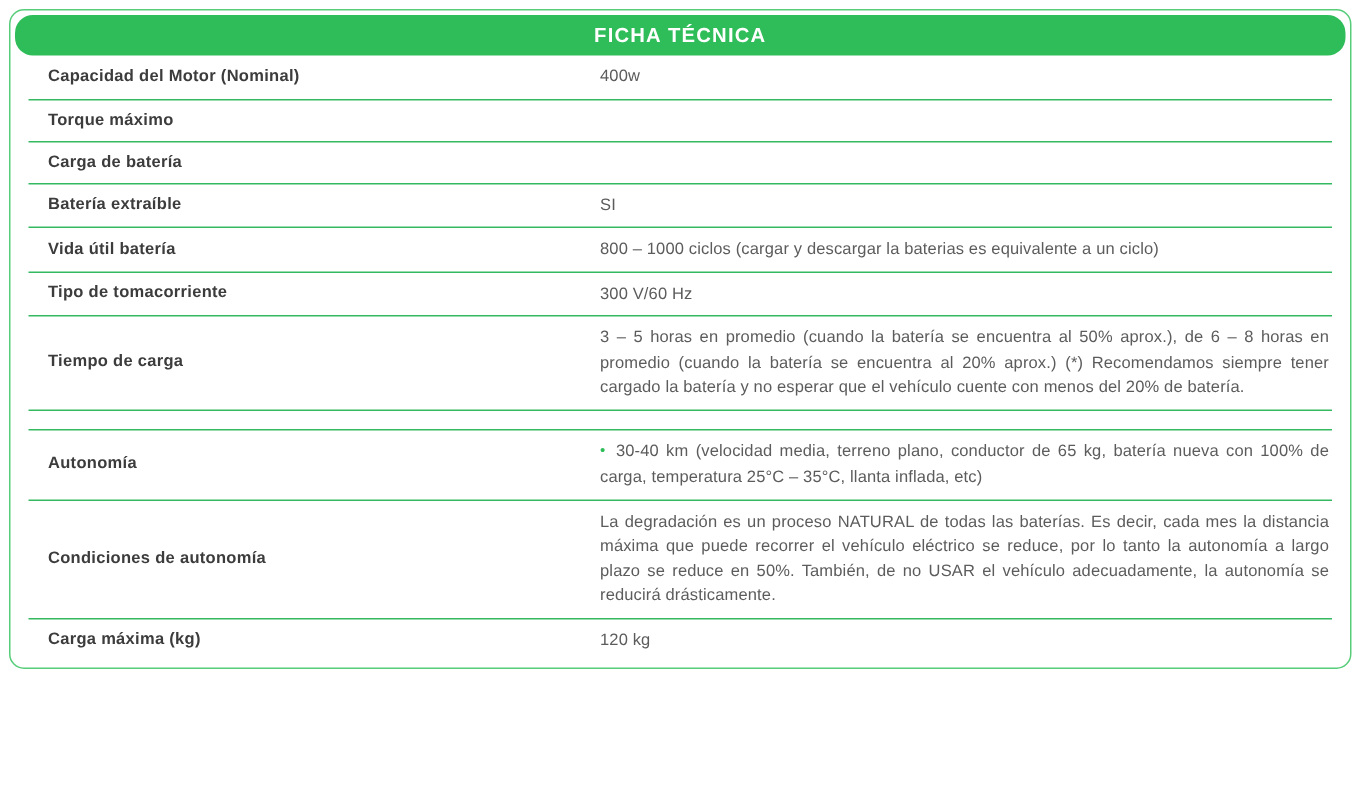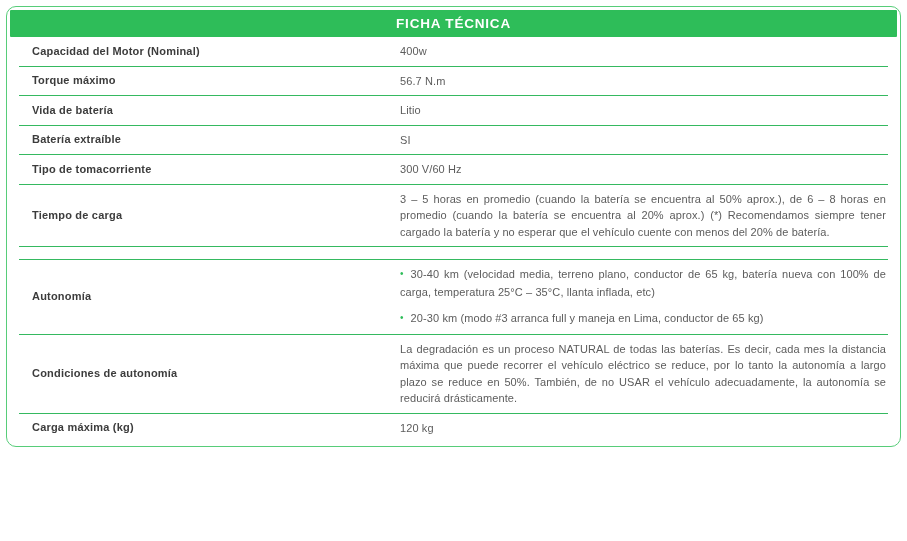--- a/index.html
+++ b/index.html
@@ -24,21 +24,21 @@
   }
   .header{
     background:var(--green);
     color:#ffffff;
     height:27px;
     line-height:27px;
     text-align:center;
     font-size:13.5px;
     font-weight:700;
     letter-spacing:.8px;
-    border-radius:1px;
+    border-radius:12px;
   }
   .rows{margin:0 9px;}
   .row{
     display:flex;
     align-items:center;
     padding:6px 0;
   }
   .row:not(:last-child){border-bottom:1px solid var(--divider);}
   .label{
     flex:0 0 353px;
@@ -75,53 +75,54 @@
 <div class="card">
   <div class="header">FICHA TÉCNICA</div>
   <div class="rows" id="rows">
   <div class="row">
     <div class="label">Capacidad del Motor (Nominal)</div>
     <div class="value">400w</div>
   </div>
 
   <div class="row">
     <div class="label">Torque máximo</div>
-    <div class="value">56.7 N.m</div>
   </div>
 
 
   <div class="row">
-    <div class="label">Vida de batería</div>
-    <div class="value">Litio</div>
+    <div class="label">Carga de batería</div>
   </div>
 
   <div class="row">
     <div class="label">Batería extraíble</div>
     <div class="value">SI</div>
   </div>
 
+  <div class="row">
+    <div class="label">Vida útil batería</div>
+    <div class="value">800 – 1000 ciclos (cargar y descargar la baterias es equivalente a un ciclo)</div>
+  </div>
 
   <div class="row">
     <div class="label">Tipo de tomacorriente</div>
     <div class="value">300 V/60 Hz</div>
   </div>
 
   <div class="row">
     <div class="label">Tiempo de carga</div>
     <div class="value justify">3 – 5 horas en promedio (cuando la batería se encuentra al 50% aprox.), de 6 – 8 horas en promedio (cuando la batería se encuentra al 20% aprox.) (*) Recomendamos siempre tener cargado la batería y no esperar que el vehículo cuente con menos del 20% de batería.</div>
   </div>
 
   <div class="row">
   </div>
 
   <div class="row">
     <div class="label">Autonomía</div>
     <div class="value">
           <div class="bullet justify"><span class="dot">•</span><span>30-40 km (velocidad media, terreno plano, conductor de 65 kg, batería nueva con 100% de carga, temperatura 25°C – 35°C, llanta inflada, etc)</span></div>
-          <div class="bullet"><span class="dot">•</span><span>20-30 km (modo #3 arranca full y maneja en Lima, conductor de 65 kg)</span></div>
         </div>
   </div>
 
   <div class="row">
     <div class="label">Condiciones de autonomía</div>
     <div class="value justify">La degradación es un proceso NATURAL de todas las baterías. Es decir, cada mes la distancia máxima que puede recorrer el vehículo eléctrico se reduce, por lo tanto la autonomía a largo plazo se reduce en 50%. También, de no USAR el vehículo adecuadamente, la autonomía se reducirá drásticamente.</div>
   </div>
 
 
   <div class="row">

